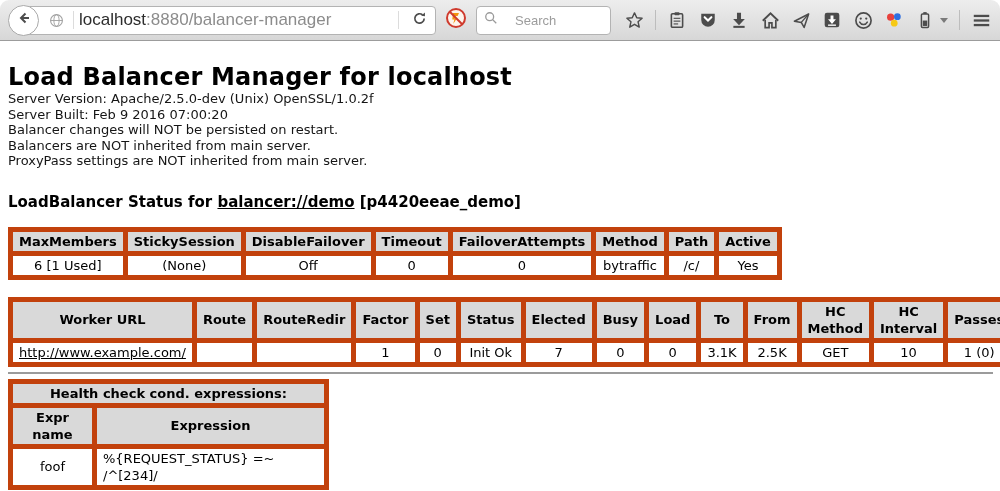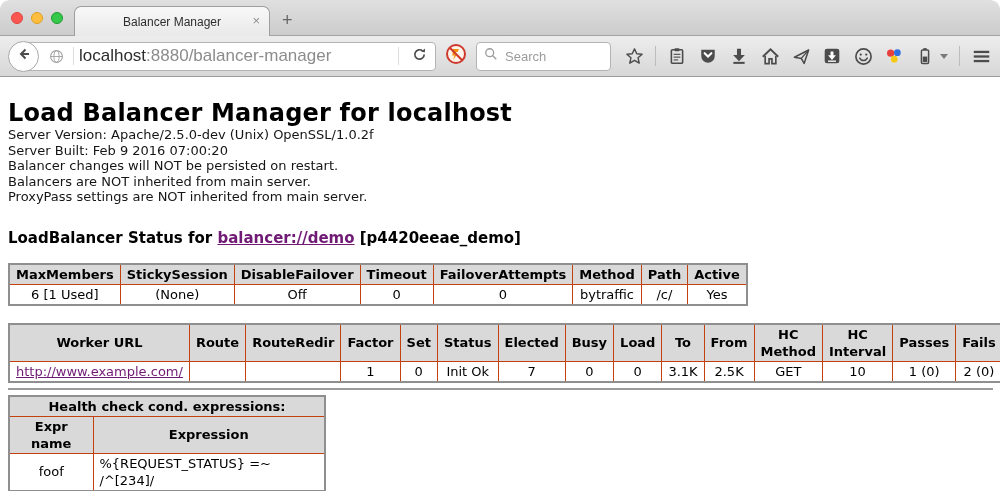--- a/index.html
+++ b/index.html
@@ -36,64 +36,52 @@
             display:flex; align-items:center; padding-left:24px; flex:none; }
   .urlbar .site-icon { margin:0 4px 0 2px; display:flex; }
   .vdiv { width:1px; height:18px; background:#dcdcdc; margin:0 5px; flex:none; }
   .url-text { font-size:17px; white-space:nowrap; }
   .url-host { color:#2d2d2d; }
   .url-path { color:#8c8c8c; }
   .urlbar .spacer { flex:1; }
   .reload-wrap { display:flex; align-items:center; padding:0 8px; }
   .flashblock-wrap { margin:0 9px; display:flex; }
   .searchbox { height:29px; width:135px; background:#fff; border:1px solid #b3b3b3; border-radius:4px;
-               display:flex; align-items:center; padding:8px 7px; gap:5px; flex:none; }
+               display:flex; align-items:center; padding:8px 7px; gap:5px; flex:none;justify-content:space-between; }
   .searchbox input { border:none; outline:none; width:90px; font-size:13px; color:#444;
                      font-family:"Liberation Sans",sans-serif; background:transparent; }
   .searchbox input::placeholder { color:#9c9c9c; }
   .tb-icons { display:flex; align-items:center; margin-left:13px; gap:11px; }
   .tb-icons .ic { display:flex; align-items:center; justify-content:center; width:20px; height:20px; }
   .tb-divider { width:1px; height:20px; background:#bdbdbd; flex:none; }
   .caret { width:0; height:0; border-left:4px solid transparent; border-right:4px solid transparent;
            border-top:5px solid #7a7a7a; margin-left:-6px; }
 
   
   .content { padding-left:8px; background:#fff; }
   h1.page-title { font-size:24px; font-weight:bold; color:#000; margin:22px 0 0 0; letter-spacing:0.2px; }
   .info { font-size:13px; line-height:15.5px; color:#151515; }
   h3.status-heading { font-size:15px; font-weight:bold; margin:24px 0 0 0; color:#000; }
-  a.vlink { color:#701a75; text-decoration:underline; }
+  a.vlink { color:#000000; text-decoration:underline; }
   table.apache { border-collapse:collapse; font-size:13px; border:2px solid #8f8f8f; background:#fff; }
-  table.apache th, table.apache td { border:1px solid #c2410c; padding:1px 6px; text-align:center;
+  table.apache th, table.apache td { border:5px solid #c2410c; padding:1px 6px; text-align:center;
                                      line-height:17px; height:20px; }
   table.apache th { background:#d9d9d9; font-weight:bold; color:#000; }
   table.apache td.cell-left { text-align:left; }
   .balancer-table { margin-top:16px; }
   .worker-table  { margin-top:17px; }
   .health-table  { margin-top:5px; }
   .health-table td.expr { text-align:left; }
   hr.sep { border:none; height:2px; background:#9b9b9b; margin:5px 7px 0 0; }
 </style>
 </head>
 <body>
 
 <div class="window">
 
-  <div class="tabbar">
-    <div class="traffic">
-      <span class="light red"></span>
-      <span class="light yellow"></span>
-      <span class="light green"></span>
-    </div>
-    <div class="tab">
-      <span>Balancer Manager</span>
-      <span class="tab-close">×</span>
-    </div>
-    <div class="newtab">+</div>
-  </div>
 
   <div class="toolbar">
     <div class="back-btn">
       <span>
         <svg width="16" height="16" viewBox="0 0 16 16">
             <path d="M9.5 3.5 L5 8 L9.5 12.5" stroke="#4c4c4c" stroke-width="2" fill="none"></path>
             <line x1="5.2" y1="8" x2="13" y2="8" stroke="#4c4c4c" stroke-width="2"></line>
           </svg>
       </span>
     </div>

